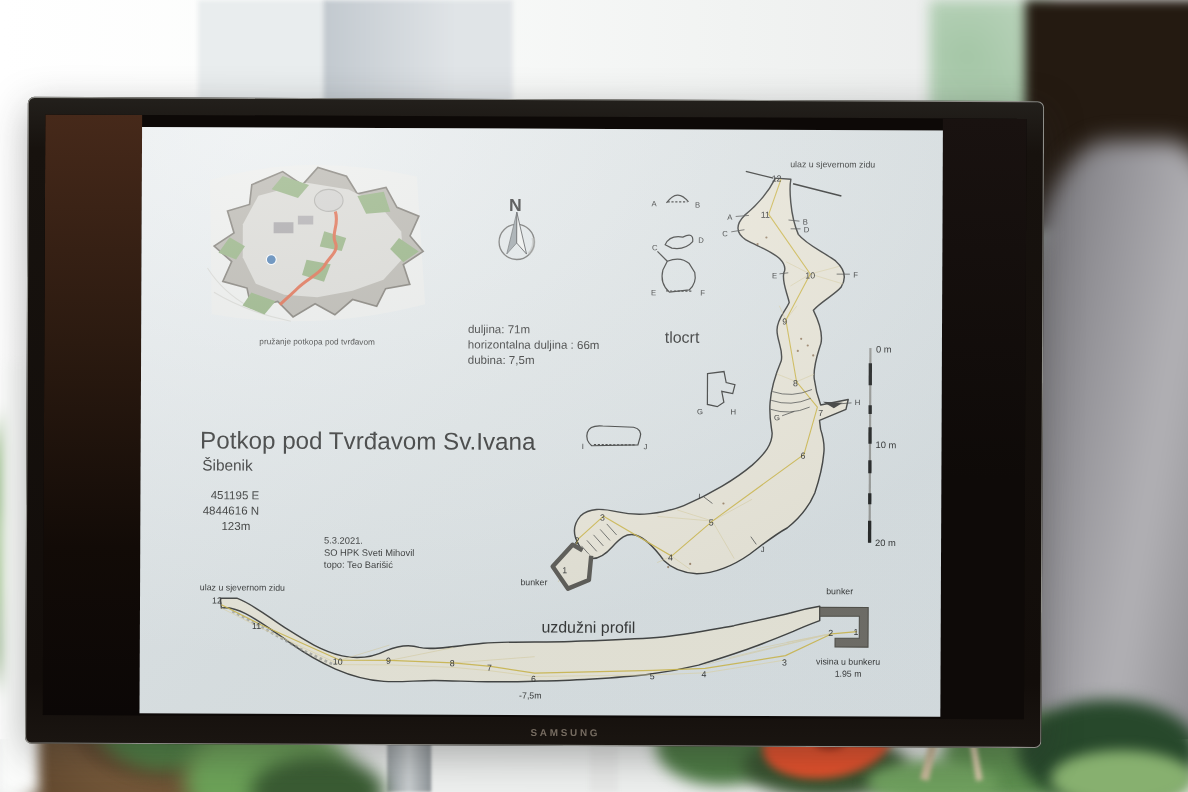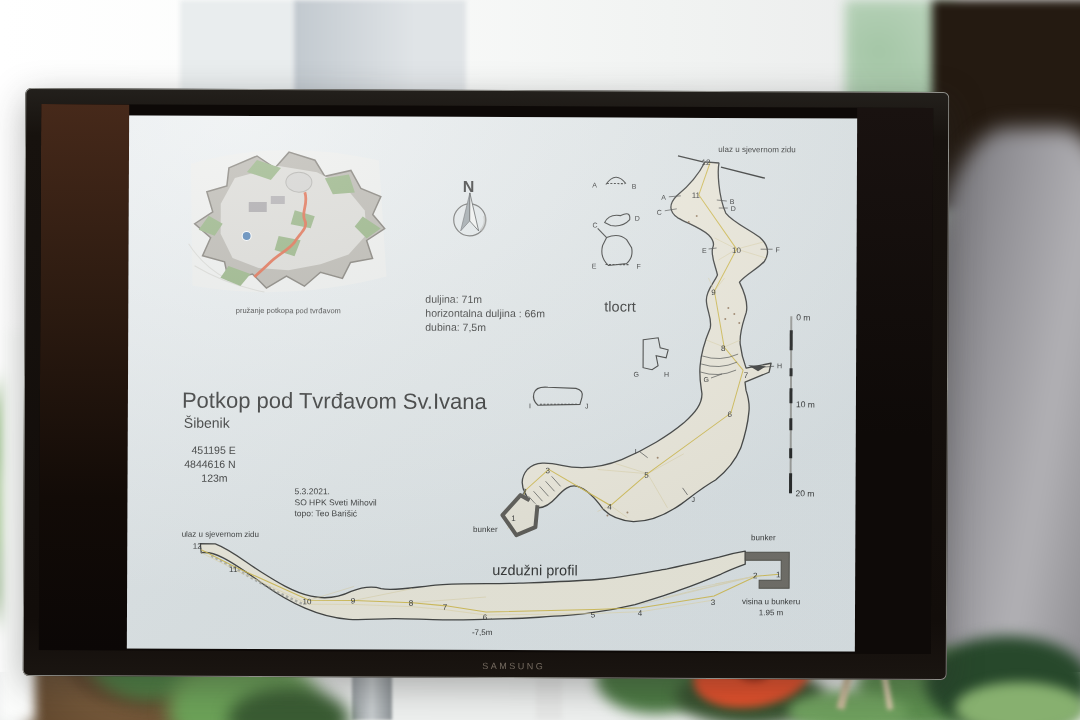--- a/index.html
+++ b/index.html
@@ -16,21 +16,21 @@
   .screen{position:absolute;left:16px;top:16px;width:892px;height:546px;background:#0d0907;overflow:hidden;}
   .screen-reflection{position:absolute;left:0;top:0;width:88px;height:100%;
       background:linear-gradient(180deg,#46291a 0%,#2b1a10 38%,#120b07 72%,#0b0706 100%);}
   .screen-right{position:absolute;right:0;top:0;width:76px;height:100%;
       background:linear-gradient(180deg,#191210 0%,#0e0a08 60%);}
   .slide{position:absolute;left:88px;top:11px;width:728px;height:533px;
       background:linear-gradient(135deg,#eaeef0 0%,#e2e7e8 45%,#dde3e5 100%);}
   .slide::after{content:"";position:absolute;inset:0;pointer-events:none;
       background:radial-gradient(120% 100% at 15% 0%,rgba(255,255,255,.35),rgba(120,140,150,.12) 90%);}
   .tv-logo{position:absolute;left:50%;bottom:7px;transform:translateX(-4%);
-      color:#867b6f;font-size:9px;letter-spacing:2.5px;font-weight:normal;opacity:.85;}
+      color:#867b6f;font-size:9px;letter-spacing:2.5px;font-weight:bold;opacity:.85;}
   svg text{font-family:"Liberation Sans",sans-serif;fill:#2d2d2c;}
 </style>
 </head>
 <body>
 
 <div class="photo">
 
   <div class="soft" style="left:180px;top:0;width:116px;height:96px;background:#e9edee;filter:blur(2px);"></div>
   <div class="soft" style="left:294px;top:0;width:172px;height:96px;background:linear-gradient(90deg,#c2c9cf,#e0e4e7 70%);filter:blur(2px);"></div>
   <div class="soft" style="left:845px;top:0;width:112px;height:340px;background:

